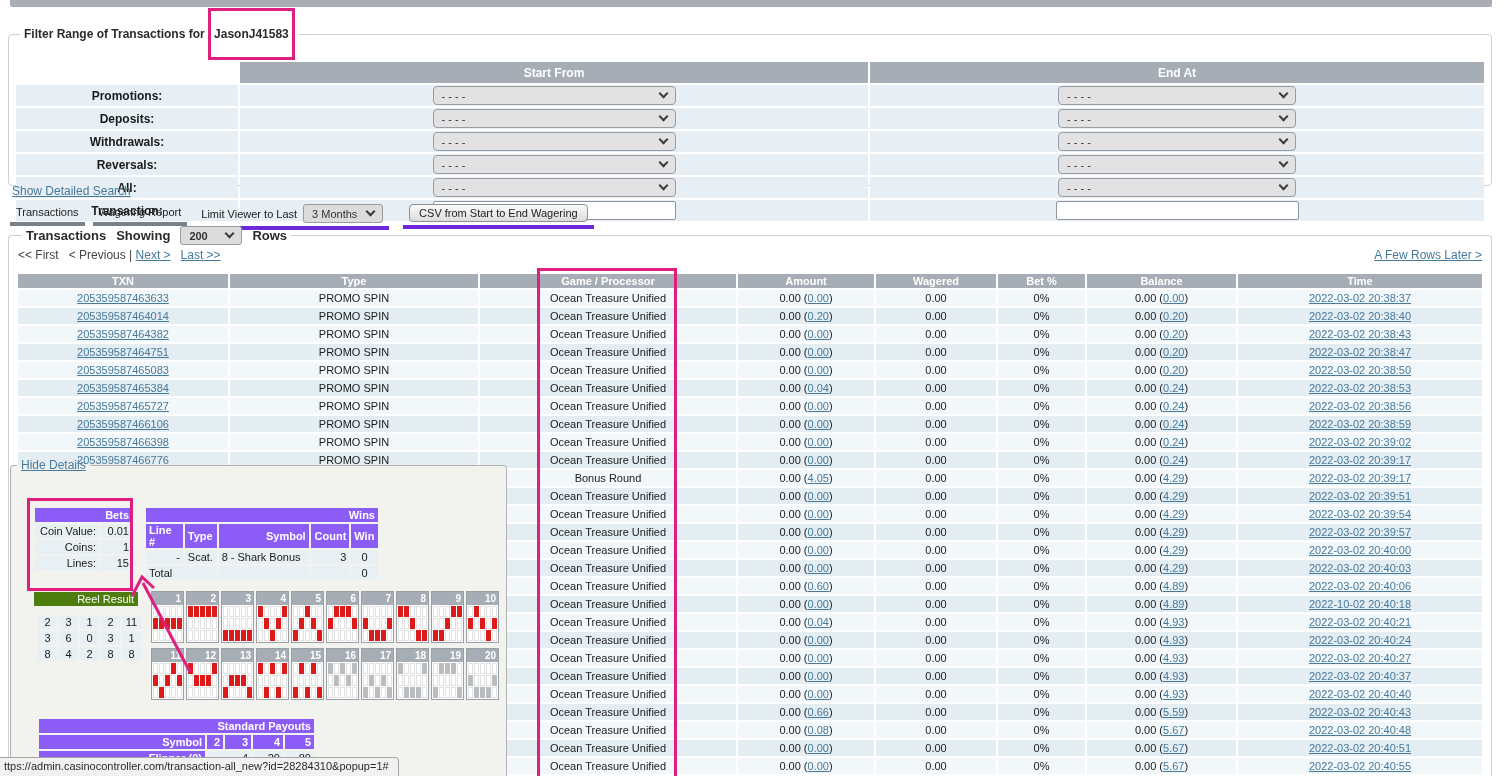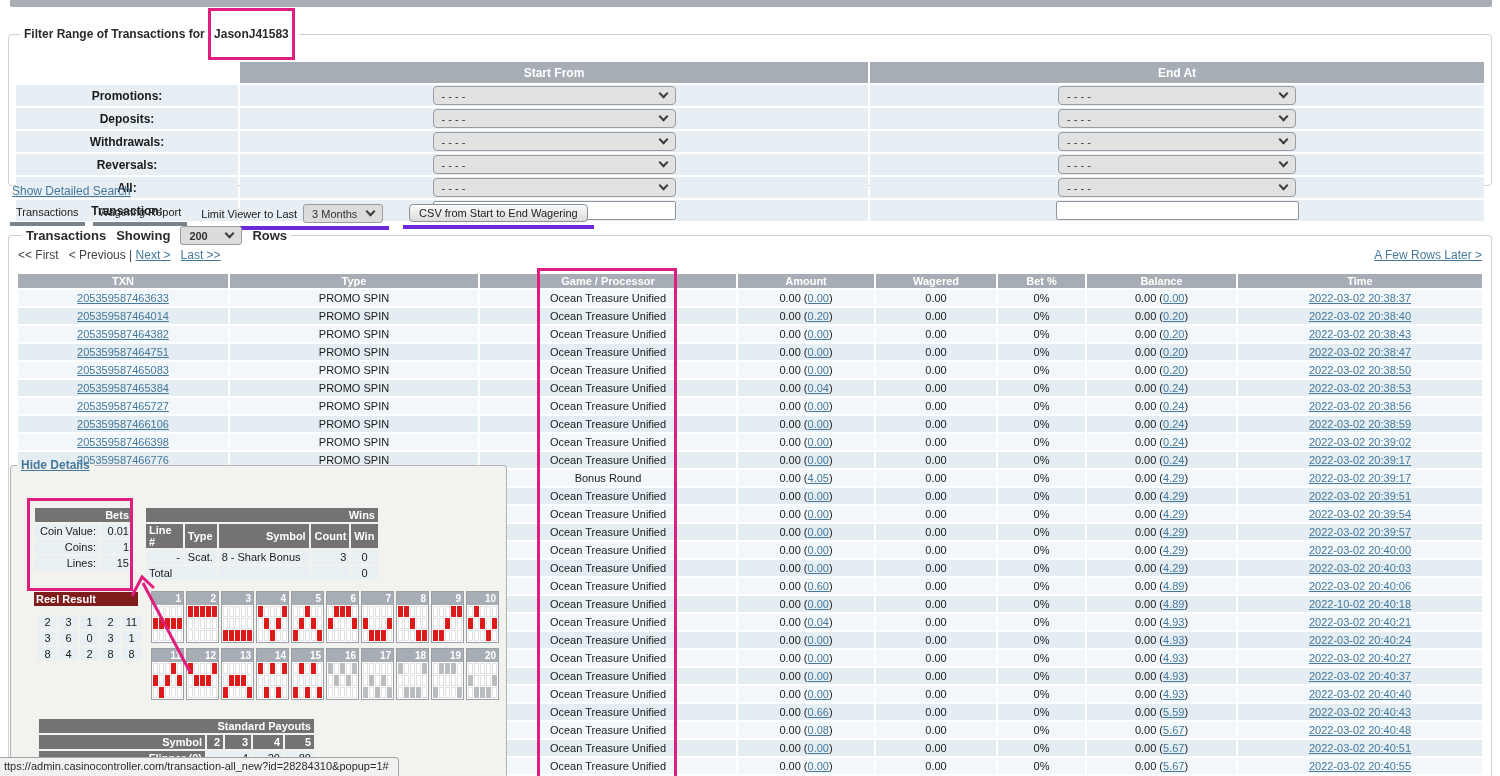--- a/index.html
+++ b/index.html
@@ -50,26 +50,26 @@
   .txn td { font-size:11px; height:16px; text-align:center; vertical-align:middle; white-space:nowrap; overflow:hidden; }
   .txn tr.odd td  { background:#f2f7fa; }
   .txn tr.even td { background:#e4edf2; }
 
   
   .rect-annot { position:absolute; border:3px solid #df1f7f; pointer-events:none; z-index:40; }
 
   
   #panel { position:absolute; left:10px; top:458px; width:497px; height:326px; z-index:20;
     background:#f2f2ef; border:1px solid #b3b3b3; border-radius:4px 4px 0 0; }
-  #panel legend a { font-size:12px; font-weight:bold; }
-  .gbar { background:#7f1d1d; color:#fff; font-weight:bold; font-size:11px;
-    padding:1px 4px 1px 2px; }
+  #panel legend a { font-size:12px; font-weight:normal; }
+  .gbar { background:#4d7c0f; color:#fff; font-weight:normal; font-size:11px;
+    text-align:right; padding:1px 4px 1px 2px; }
   .dtbl { border-collapse:separate; border-spacing:2px; font-size:11px; }
   .dtbl td { background:#e9f0f4; height:14px; padding:0 3px; vertical-align:middle; }
-  .dtbl td.gb { background:#737373; color:#fff; font-weight:bold; text-align:right; }
+  .dtbl td.gb { background:#8b5cf6; color:#fff; font-weight:bold; text-align:right; }
   .dtbl td.r { text-align:right; } .dtbl td.l { text-align:left; } .dtbl td.c { text-align:center; }
 
   #bets  { position:absolute; left:22px;  top:34px; width:101px; }
   #wins  { position:absolute; left:133px; top:34px; width:236px; }
   #reel-hdr { position:absolute; left:23px; top:120px; width:104px; }
   #reel-nums { position:absolute; left:25px; top:141px; }
   #reel-row1 { position:absolute; left:140px; top:119px; display:flex; gap:2px; }
   #reel-row2 { position:absolute; left:140px; top:176px; display:flex; gap:2px; }
   .reel-box { width:33px; background:#fdfdfd; border:1px solid #9aa0a5; }
   .reel-num { display:block; background:#a7adb4; color:#fff; font-size:10px; font-weight:bold; text-align:right; padding:0 2px; height:13px; line-height:13px; }

